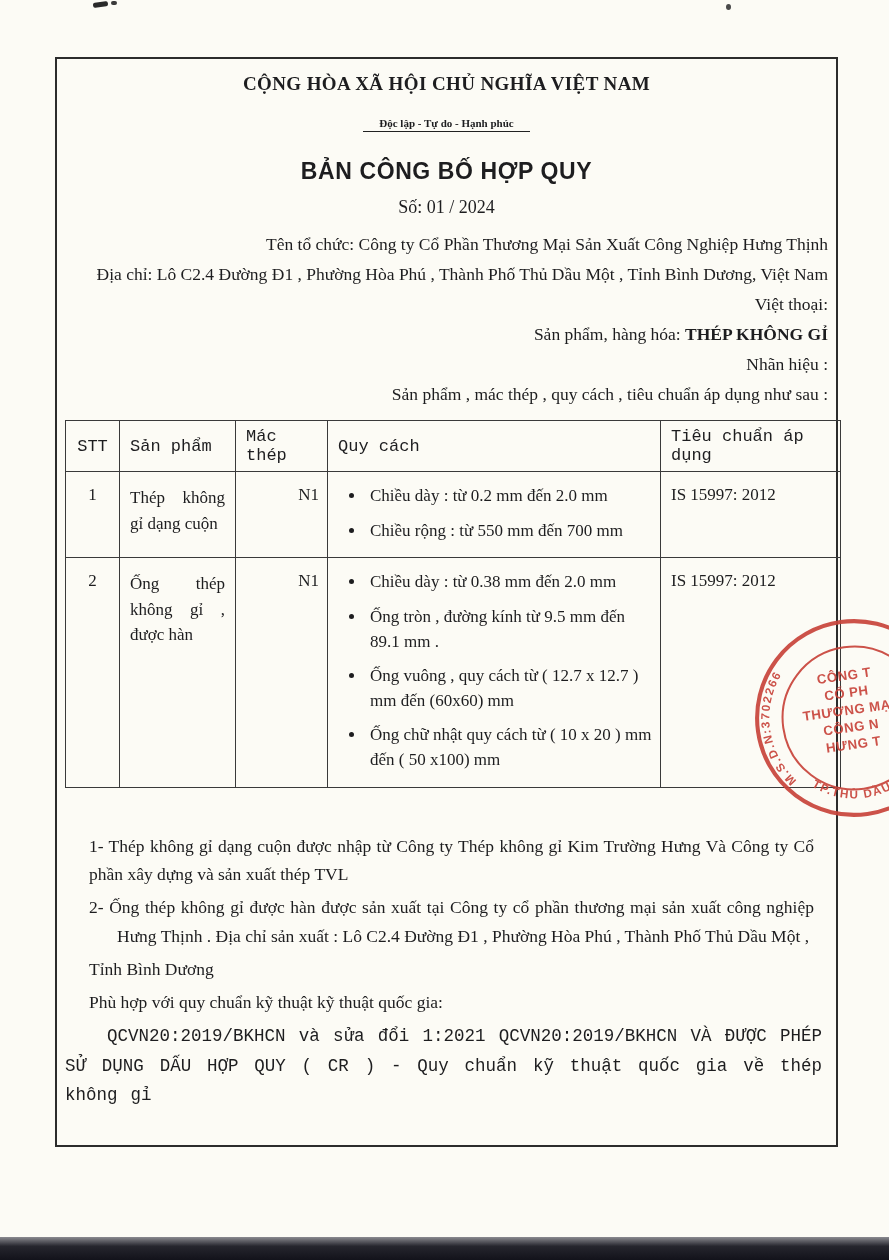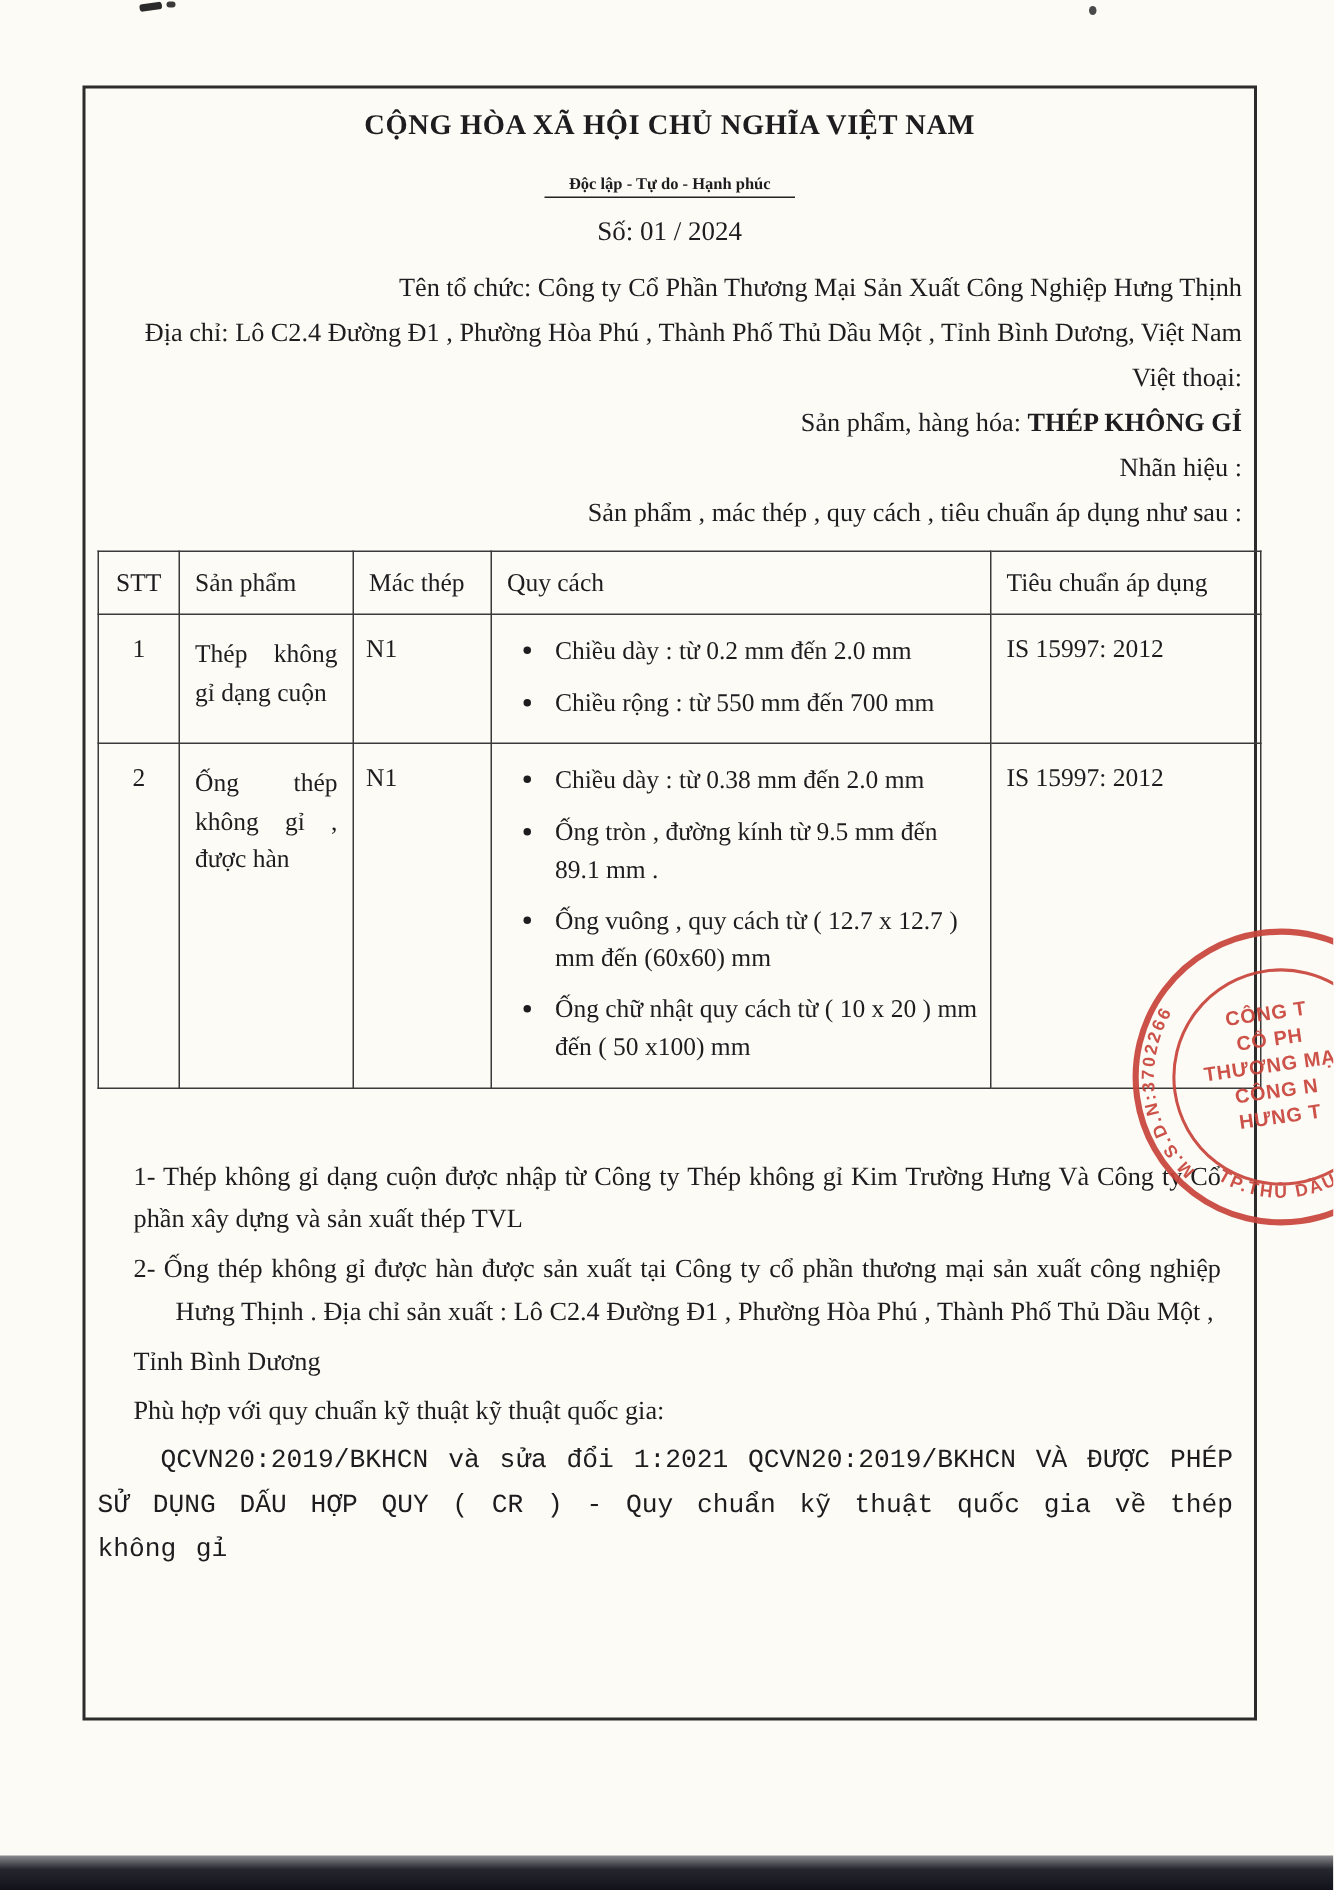--- a/index.html
+++ b/index.html
@@ -45,25 +45,25 @@
   .product-name { font-weight:bold; }
 
   .spec-table {
     margin:12px 0 0 0; width:775px;
     border-collapse:collapse; table-layout:fixed; font-size:17px;
   }
   .spec-table th, .spec-table td {
     border:1.6px solid #3a3a3a; vertical-align:top;
     font-weight:normal; text-align:left; padding:9px 8px;
   }
-  .spec-table thead th { height:42px; vertical-align:middle; padding:6px 10px; }
+  .spec-table thead th { height:42px; vertical-align:middle; padding:6px 10px;font-family:Liberation Mono, monospace; }
   th.c-stt, td.c-stt { text-align:center; }
   td.c-stt { padding-top:13px; }
   td.c-sp { padding:13px 10px; text-align:justify; line-height:1.5; }
-  td.c-mt { text-align:left; padding-top:13px; }
+  td.c-mt { text-align:right; padding-top:13px; }
   td.c-qc { padding:6px 6px 4px 6px; }
   td.c-qc ul { margin:6px 0 0 0; padding-left:32px; }
   td.c-qc li { margin-bottom:10px; line-height:1.45; padding-left:4px; text-align:left; }
   td.c-tc { padding:13px 10px; }
 
   .notes { margin:44px 14px 0 24px; font-size:17.5px; line-height:1.62; }
   .note { text-align:justify; margin-bottom:5px; }
   .note.hang { padding-left:28px; text-indent:-28px; }
   .plain { margin-top:5px; text-align:left; }
 
@@ -96,20 +96,21 @@
   <div class="artifact a2"></div>
   <div class="artifact a3"></div>
 
   <div class="doc-border">
 
     <div class="nat-header">
       <div class="country">CỘNG HÒA XÃ HỘI CHỦ NGHĨA VIỆT NAM</div><br>
       <div class="motto">Độc lập - Tự do - Hạnh phúc</div>
     </div>
 
+    <h1 class="title">BẢN CÔNG BỐ HỢP QUY</h1>
     <div class="doc-number">Số: 01 / 2024</div>
 
     <div class="info">
       <p class="ind1">Tên tổ chức: Công ty Cổ Phần Thương Mại Sản Xuất Công Nghiệp Hưng Thịnh</p>
       <p class="ind1">Địa chỉ: Lô C2.4 Đường Đ1 , Phường Hòa Phú , Thành Phố Thủ Dầu Một , Tỉnh Bình Dương, Việt Nam</p>
       <p class="ind1">Việt thoại:</p>
       <p class="ind2"><span>Sản phẩm, hàng hóa: </span><span class="product-name">THÉP KHÔNG GỈ</span></p>
       <p class="ind2">Nhãn hiệu :</p>
       <p class="ind2">Sản phẩm , mác thép , quy cách , tiêu chuẩn áp dụng như sau :</p>
     </div>

